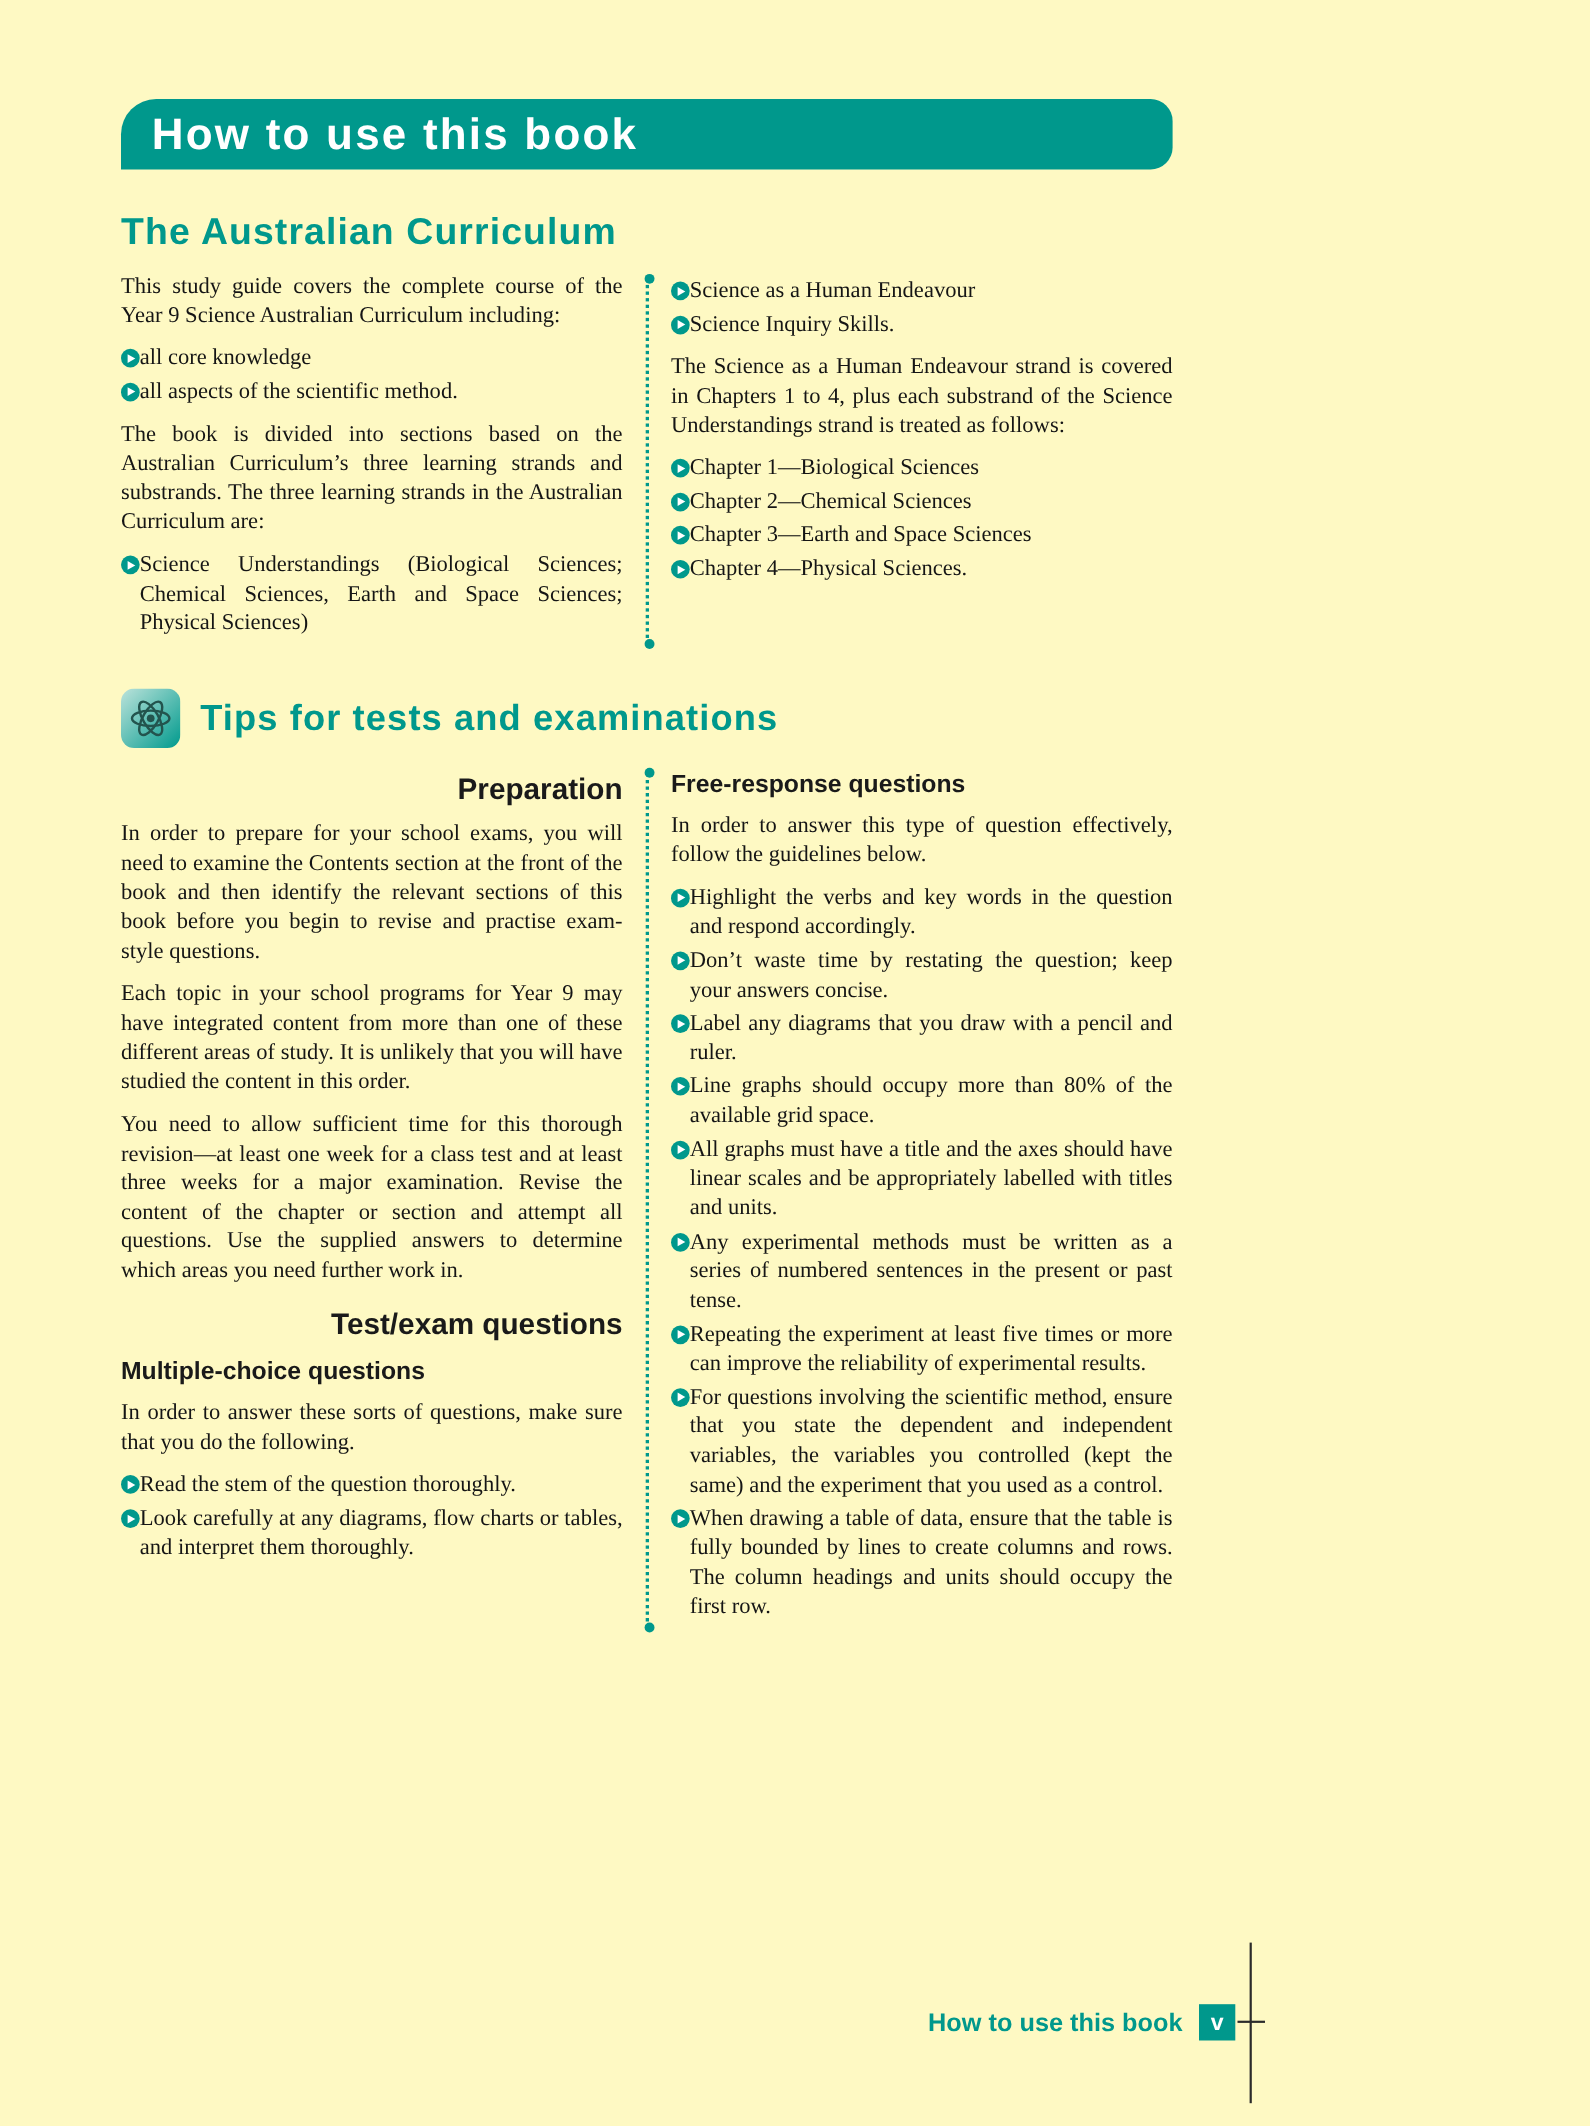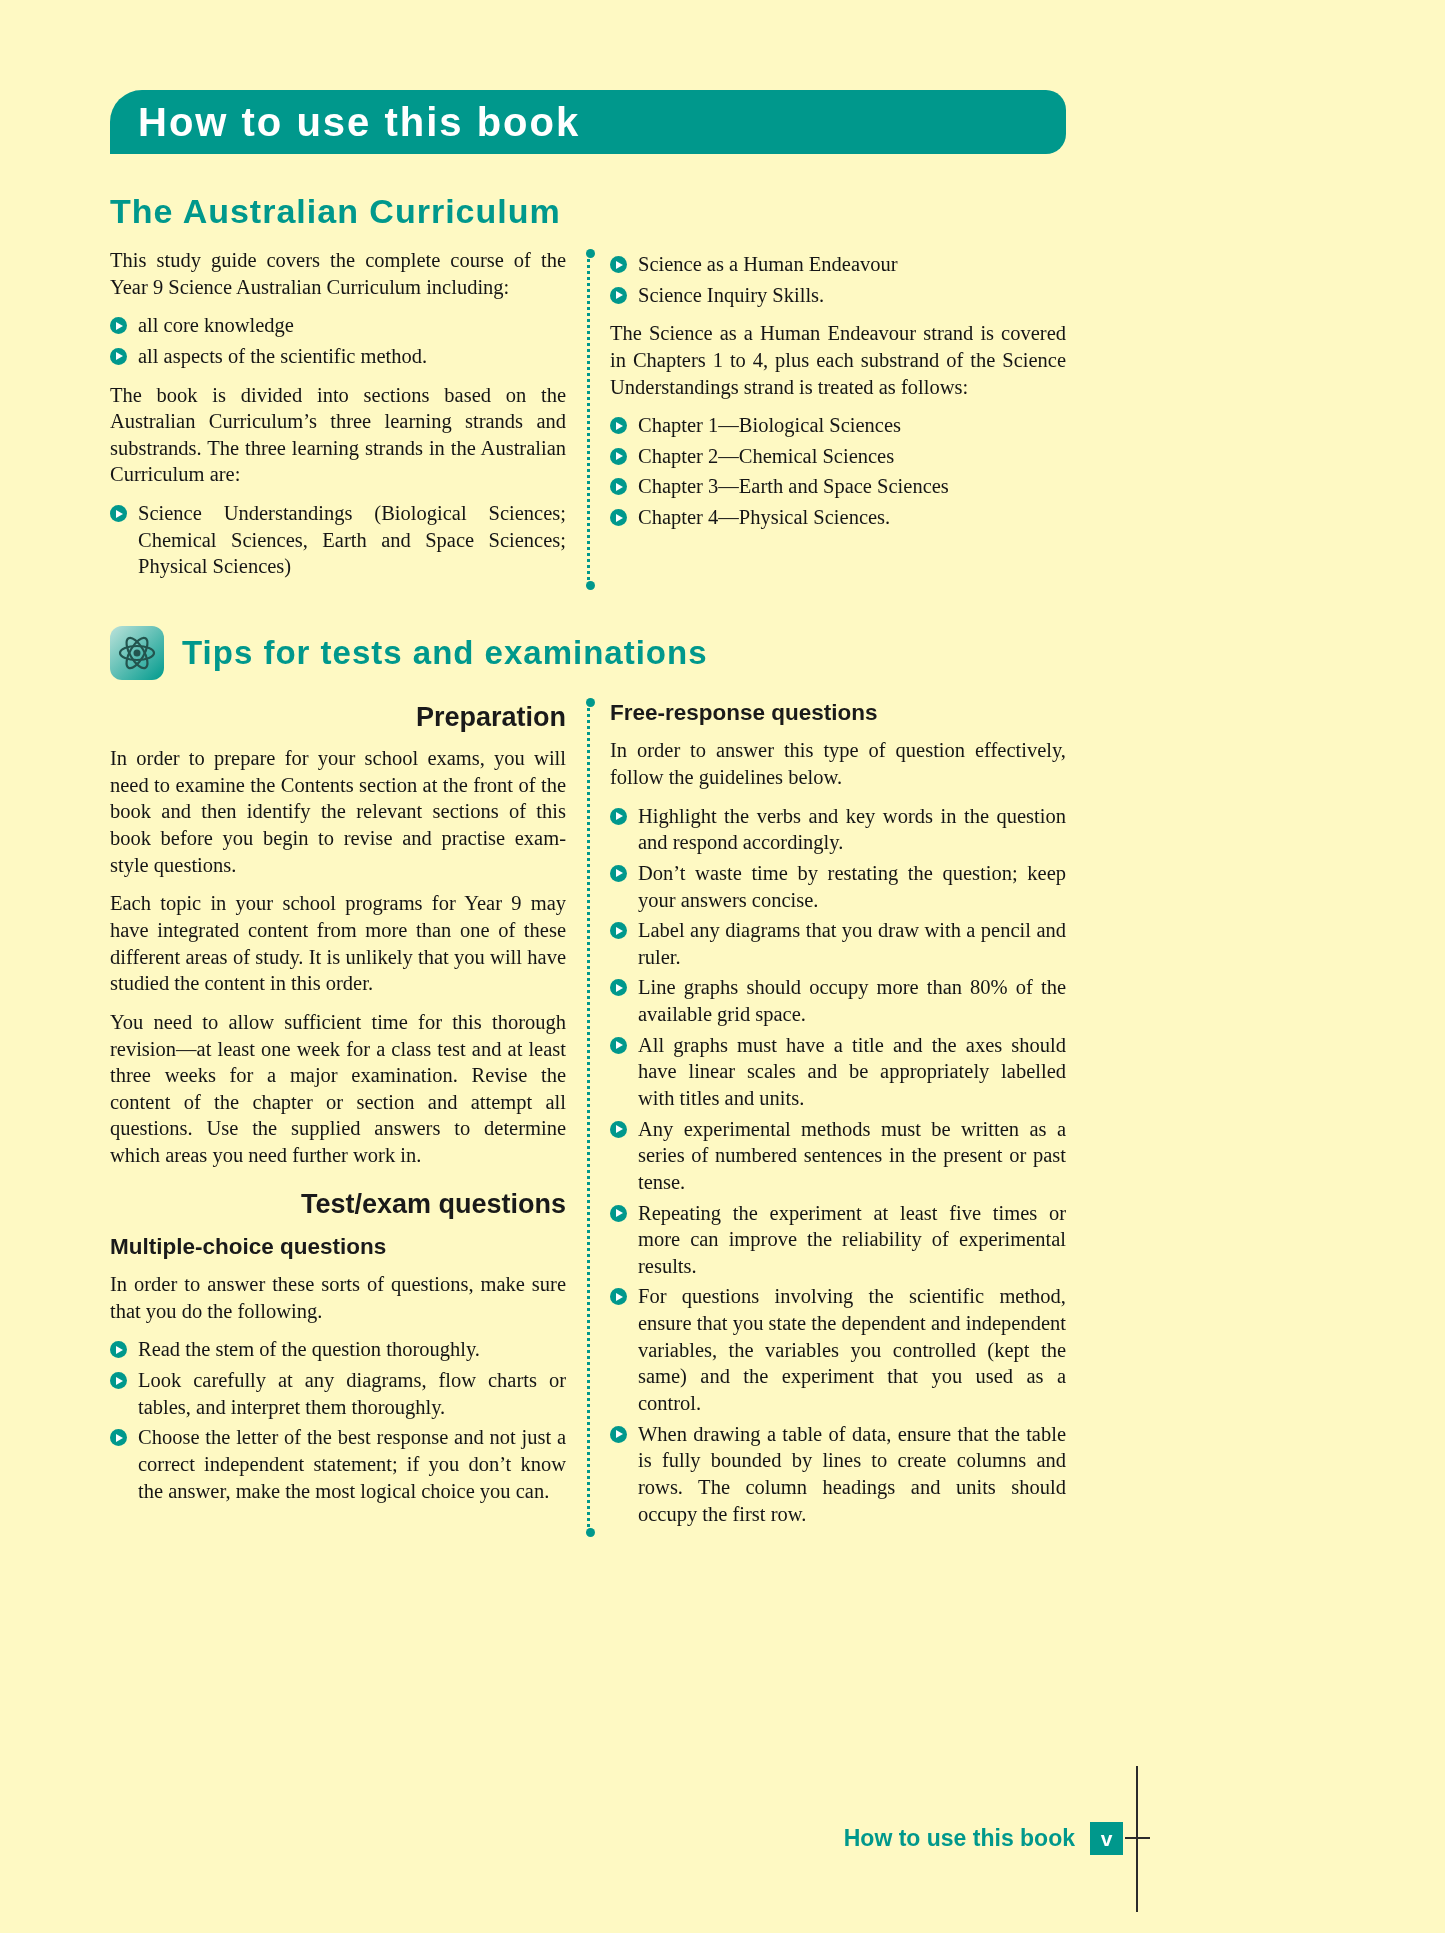--- a/index.html
+++ b/index.html
@@ -89,21 +89,20 @@
   .divider::after  { bottom: -4px; }
   .col p { margin: 0 0 12px 0; }
   
   ul.bullets {
     list-style: none;
     margin: 2px 0 12px 0;
     padding: 0;
   }
   ul.bullets li {
     display: flex;
-    gap: 11px;
     margin: 4px 0;
   }
   .bullet {
     flex: 0 0 auto;
     width: 17px;
     height: 17px;
     border-radius: 50%;
     background: #00988c;
     position: relative;
     top: 5px;
@@ -285,24 +284,20 @@
         <p>In order to answer these sorts of questions, make sure that you do the following.</p>
         <ul class="bullets">
           <li>
             <span class="bullet"></span>
             <span class="bullet-text">Read the stem of the question thoroughly.</span>
           </li>
           <li>
             <span class="bullet"></span>
             <span class="bullet-text">Look carefully at any diagrams, flow charts or tables, and interpret them thoroughly.</span>
           </li>
-          <li>
-            <span class="bullet"></span>
-            <span class="bullet-text">Choose the letter of the best response and not just a correct independent statement; if you don’t know the answer, make the most logical choice you can.</span>
-          </li>
         </ul>
       </div>
 
       <div class="divider"></div>
 
       <div class="col">
         <div class="sub2 sub2-first">Free-response questions</div>
         <p>In order to answer this type of question effectively, follow the guidelines below.</p>
         <ul class="bullets">
           <li>

